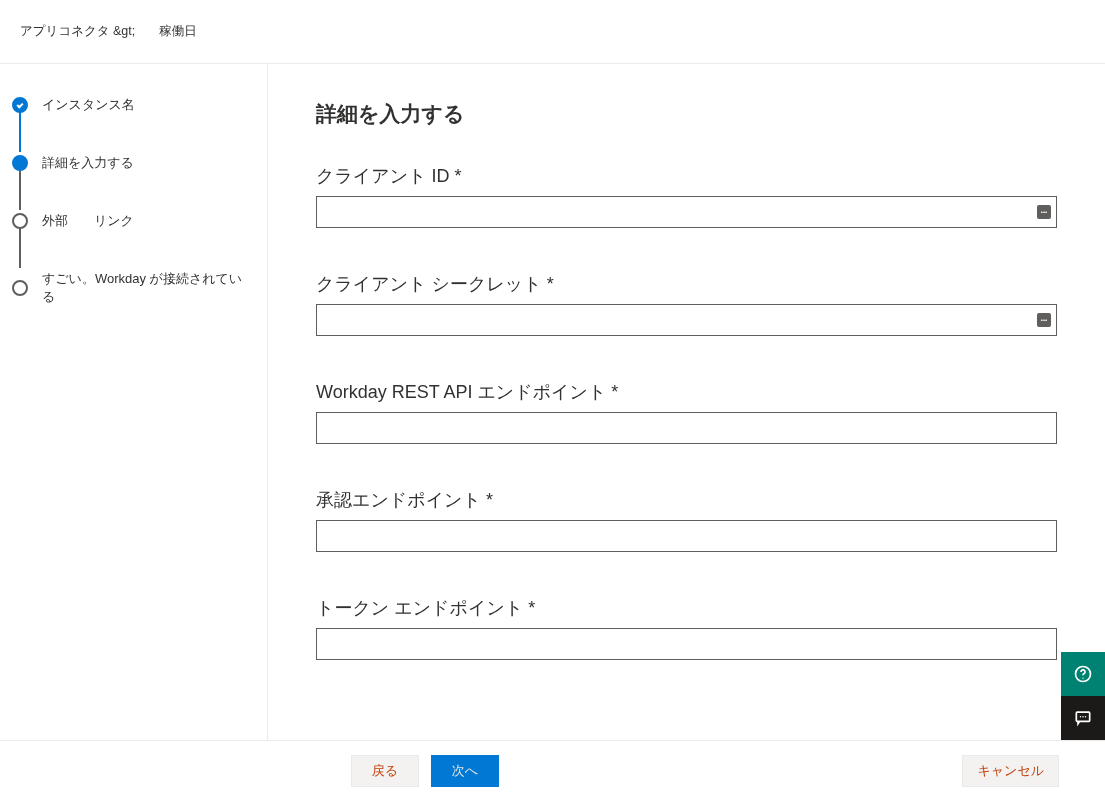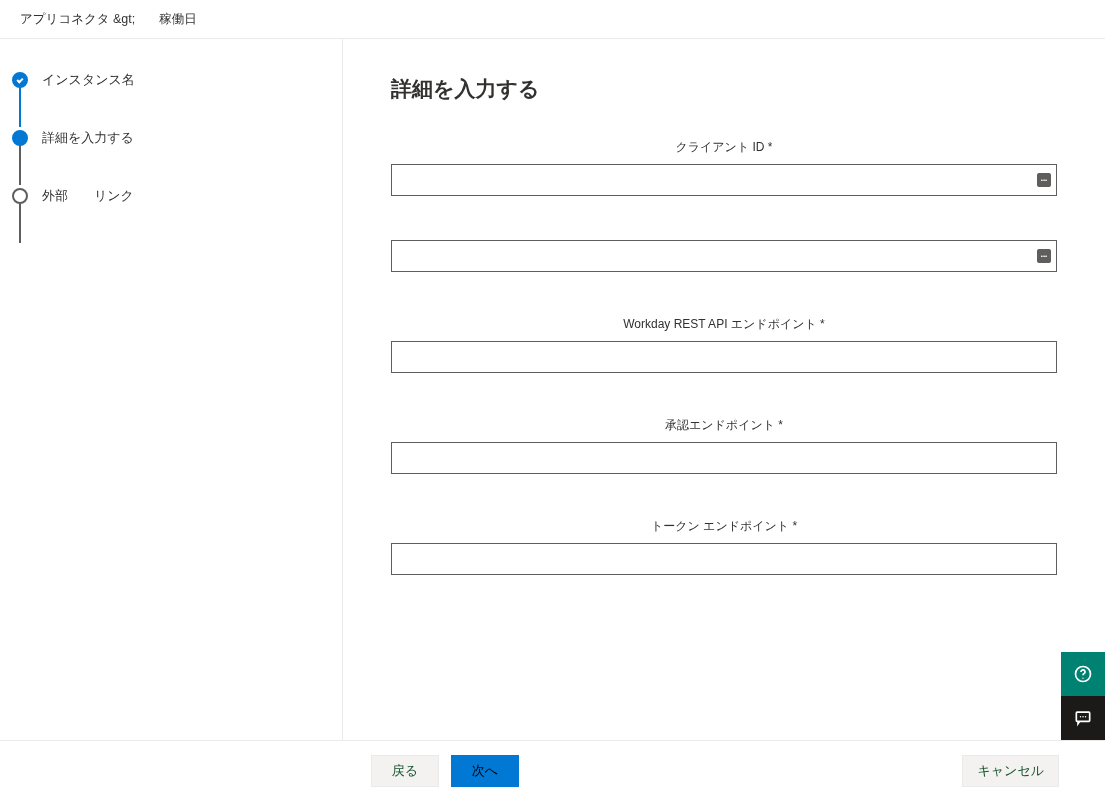--- a/index.html
+++ b/index.html
@@ -8,35 +8,35 @@
       font-size: 13px;
       color: #323130;
       background: #fff;
       width: 1105px;
       height: 800px;
       display: flex;
       flex-direction: column;
       overflow: hidden;
     }
     .top-bar {
-      height: 39px;
+      height: 64px;
       border-bottom: 1px solid #edebe9;
       display: flex;
       align-items: center;
       padding: 0 20px;
       gap: 24px;
     }
     .top-bar span { font-size: 12.5px; color: #323130; }
     .content {
       flex: 1;
       display: flex;
       overflow: hidden;
     }
     .sidebar {
-      width: 343px;
+      width: 268px;
       border-right: 1px solid #edebe9;
       padding: 32px 16px 16px 12px;
     }
     .steps { list-style: none; }
     .step {
       display: flex;
       align-items: center;
       position: relative;
       padding-bottom: 40px;
       cursor: pointer;
@@ -87,24 +87,23 @@
       padding: 36px 48px 24px 48px;
       overflow-y: auto;
     }
     .form-title {
       font-size: 21px;
       font-weight: 600;
       margin-bottom: 36px;
     }
     .form-group { margin-bottom: 44px; }
     .form-label {
-      font-size: 12px;
+      font-size: 18px;
       display: block;
       margin-bottom: 8px;
-      text-align: center;
     }
     .input-wrapper { position: relative; }
     .form-input {
       width: 100%;
       height: 32px;
       border: 1px solid #605e5c;
       padding: 0 8px;
       font-size: 13px;
       font-family: inherit;
       outline: none;
@@ -149,26 +148,25 @@
       height: 32px;
       border: 1px solid transparent;
       font-size: 13px;
       font-family: inherit;
       cursor: pointer;
       padding: 0 14px;
     }
     .btn-secondary {
       background: #f3f2f1;
       border-color: #eaeaea;
-      color: #14532d;
-      margin-left: 20px;
+      color: #c2410c;
     }
     .btn-primary {
       background: #0078d4;
-      color: #000000;
+      color: #e5e5e5;
     }
     .float-actions {
       position: absolute;
       right: 0;
       bottom: 60px;
       display: flex;
       flex-direction: column;
     }
     .float-btn {
       width: 44px;
@@ -202,35 +200,40 @@
       <li class="step current">
         <span class="step-dot"></span>
         <span class="step-line"></span>
         <span class="step-label">詳細を入力する</span>
       </li>
       <li class="step link-like">
         <span class="step-dot"></span>
         <span class="step-line"></span>
         <span class="step-label">外部　　リンク</span>
       </li>
+      <li class="step">
+        <span class="step-dot"></span>
+        <span class="step-label">すごい。Workday が接続されている</span>
+      </li>
     </ul>
   </nav>
 
   <main class="main">
     <h1 class="form-title">詳細を入力する</h1>
 
     <div class="form-group">
       <label class="form-label">クライアント ID *</label>
       <div class="input-wrapper">
         <input class="form-input" type="text" value="" style="">
         <span class="input-icon"></span>
       </div>
     </div>
 
     <div class="form-group">
+      <label class="form-label">クライアント シークレット *</label>
       <div class="input-wrapper">
         <input class="form-input" type="password" value="" style="">
         <span class="input-icon"></span>
       </div>
     </div>
 
     <div class="form-group">
       <label class="form-label">Workday REST API エンドポイント *</label>
       <div class="input-wrapper">
         <input class="form-input" type="text" value="" style="">

